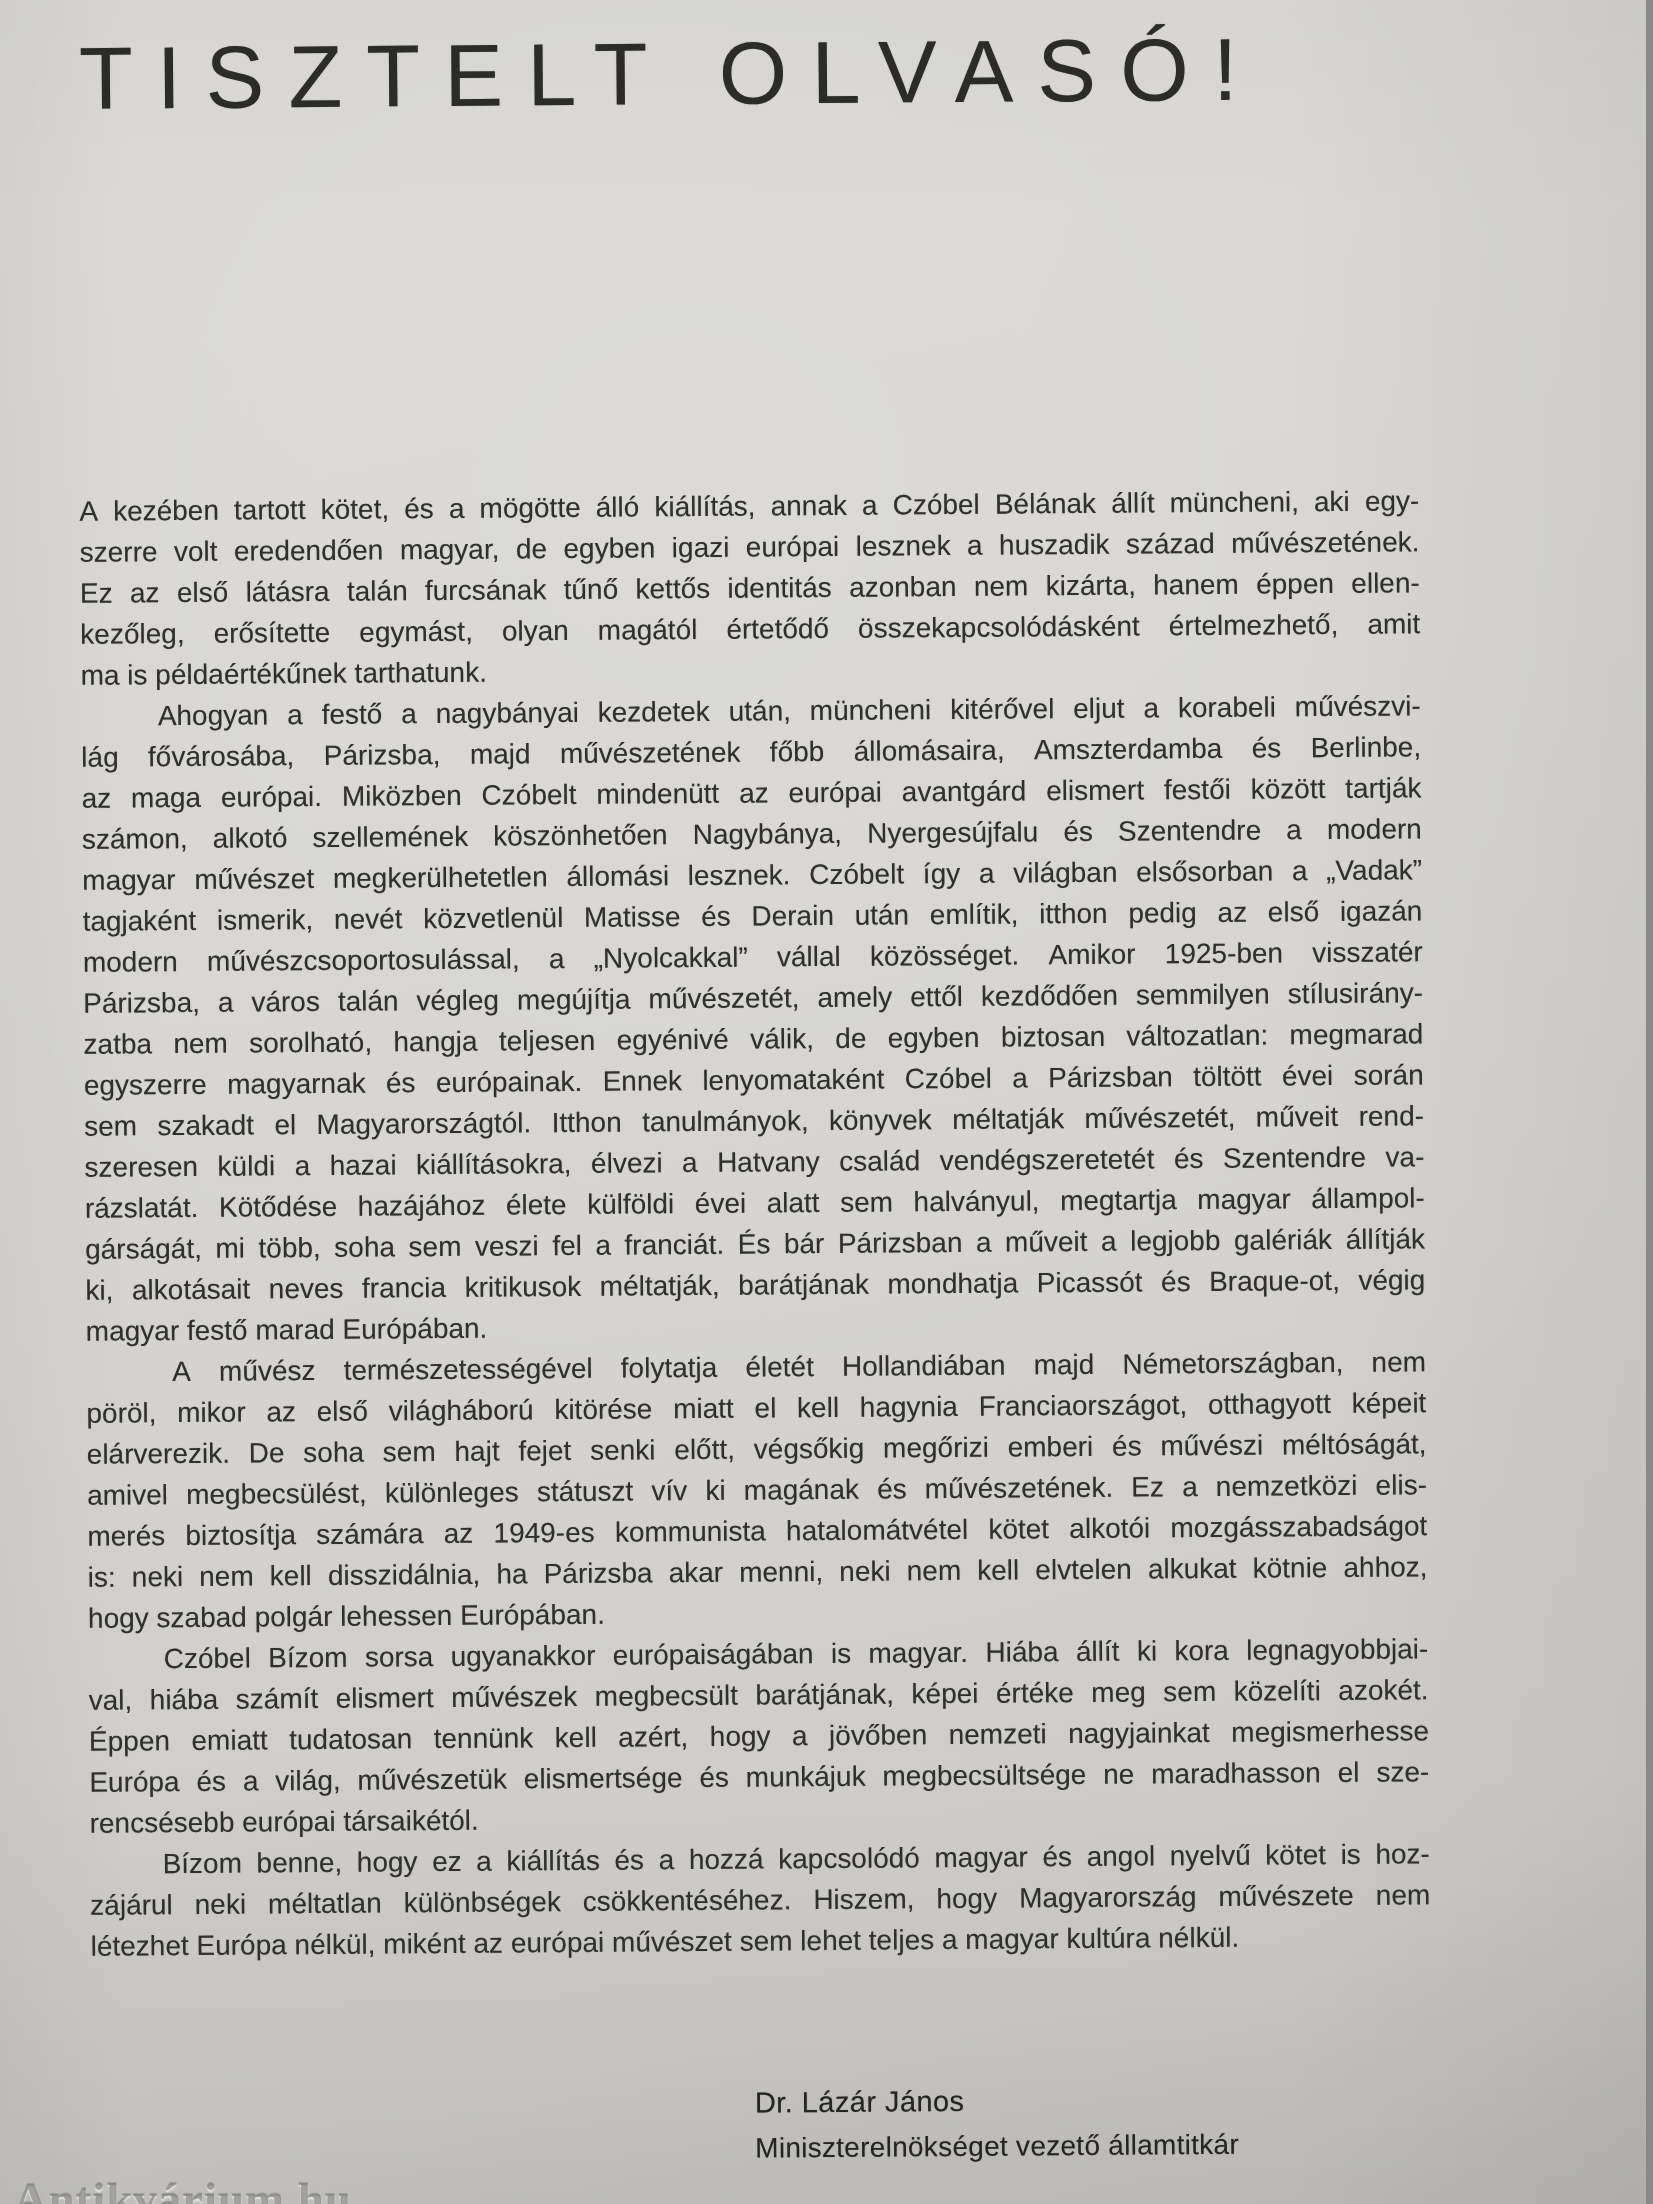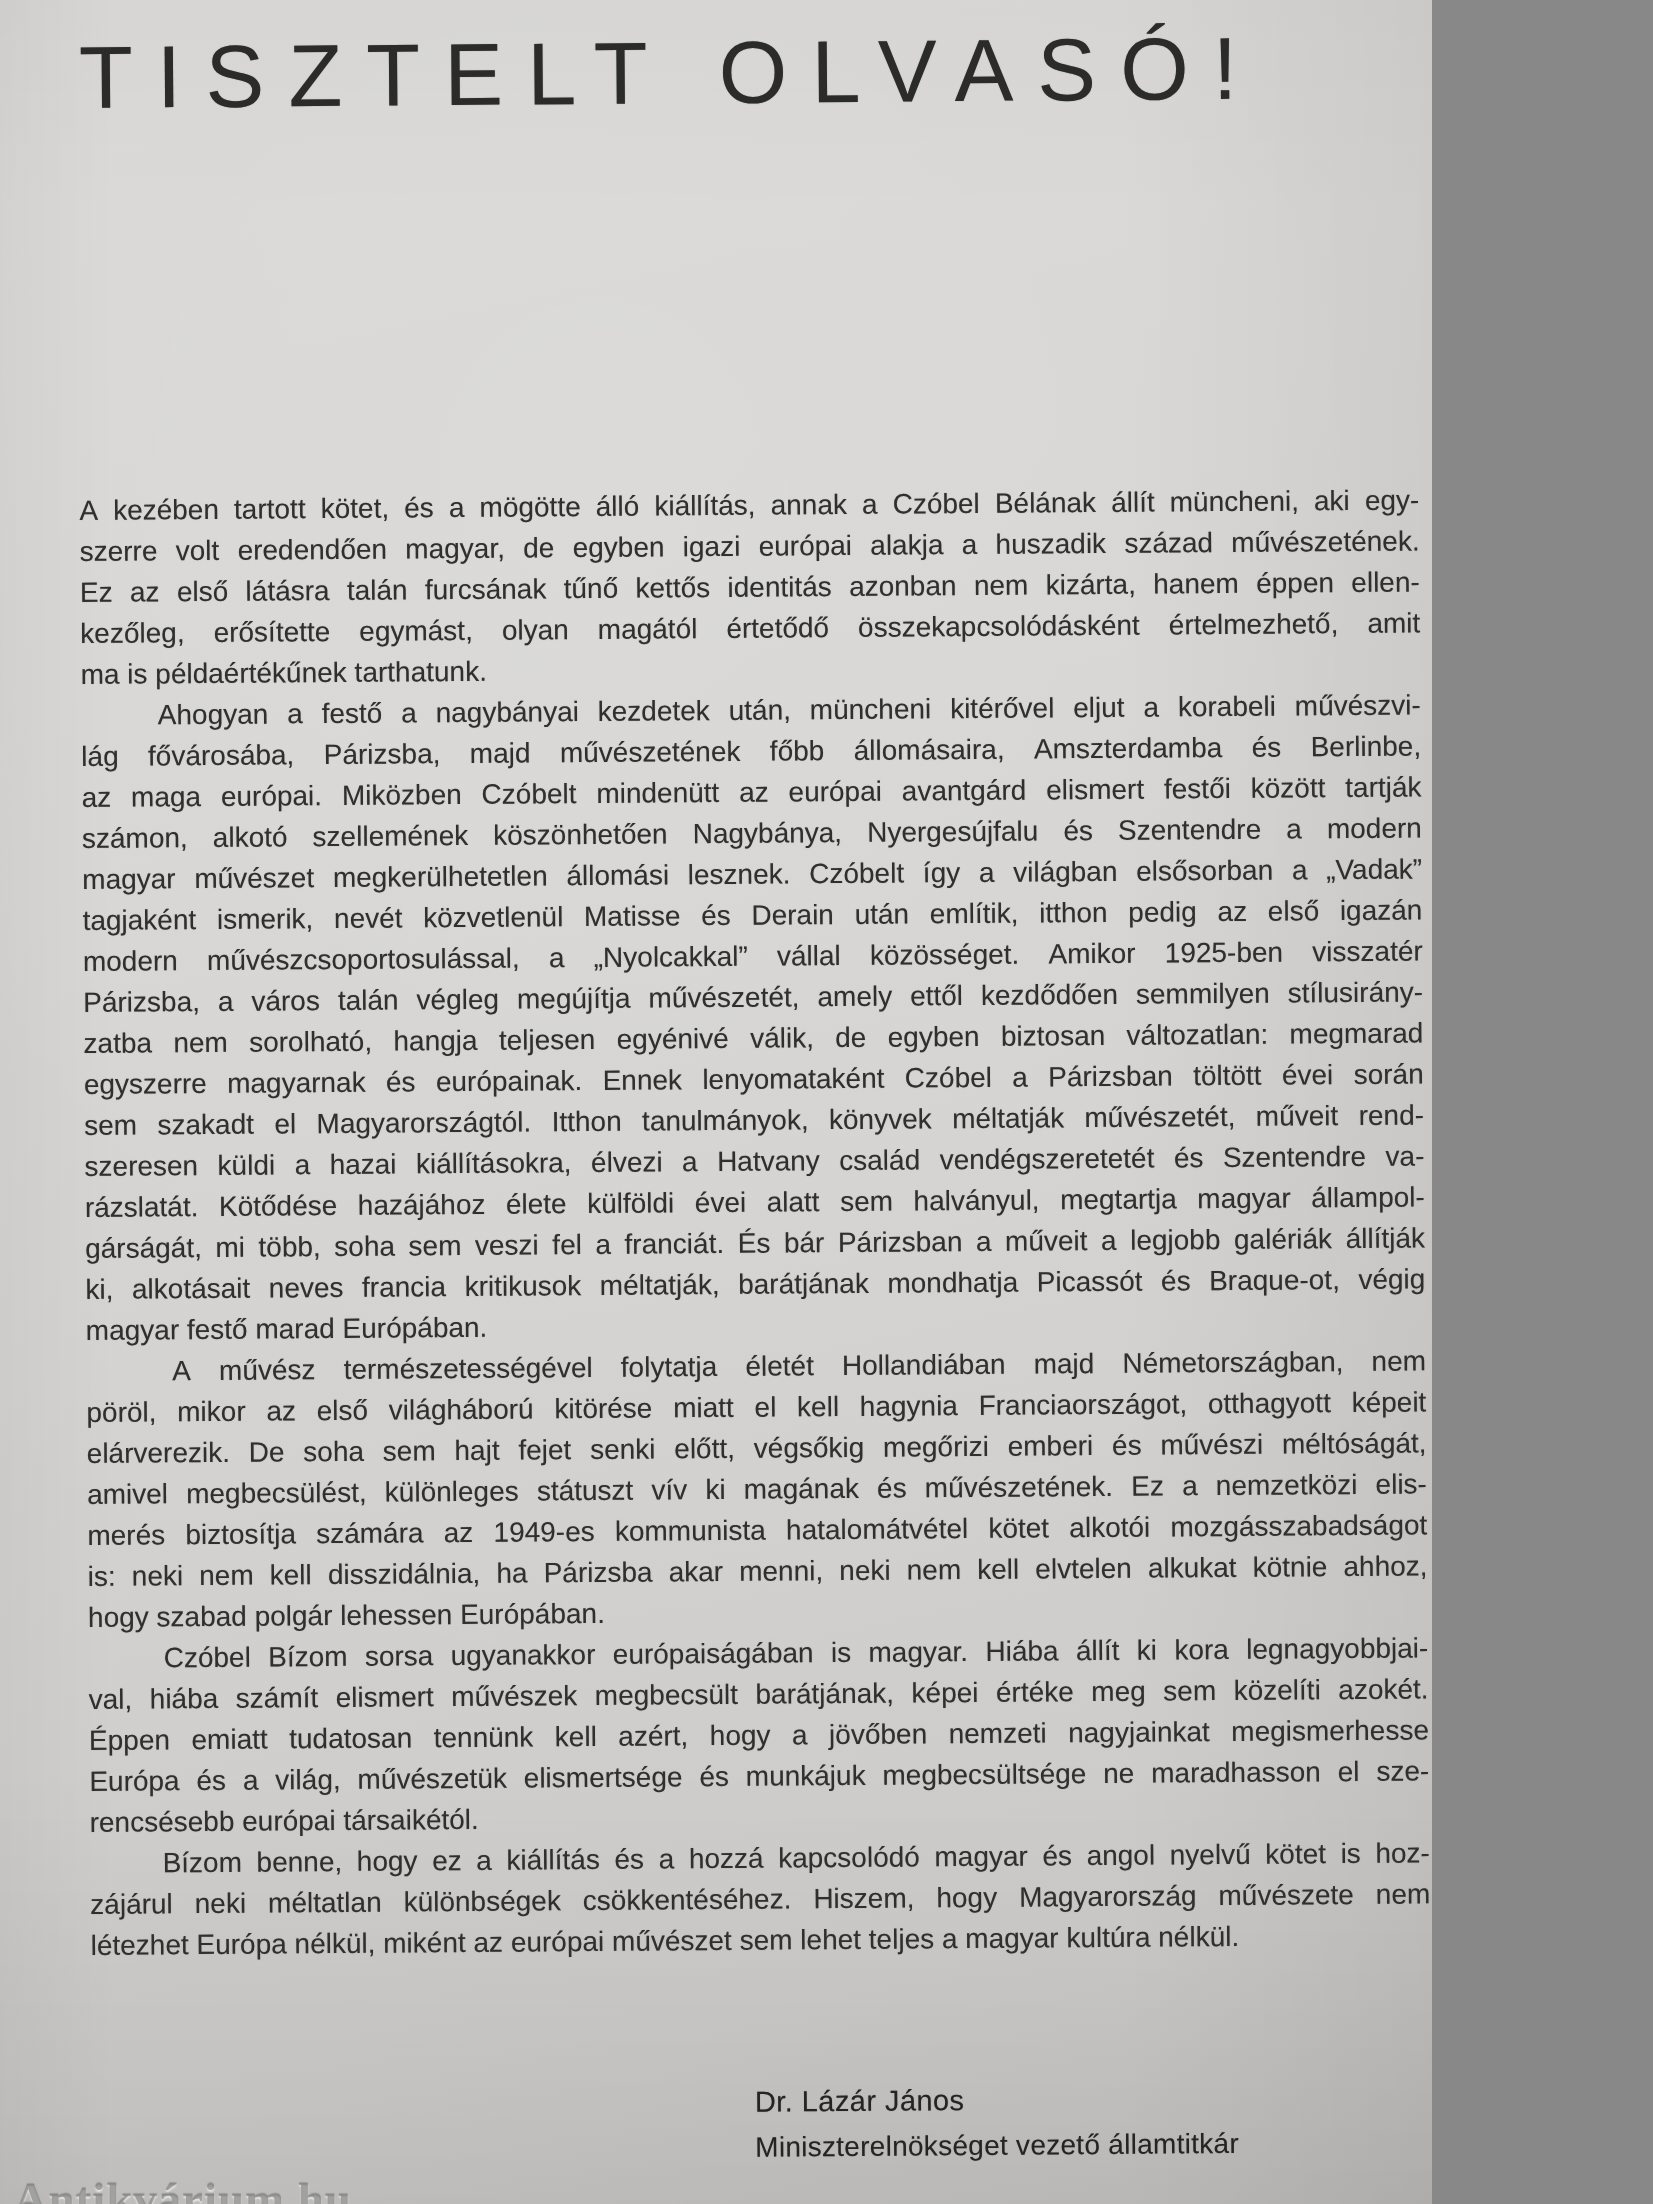--- a/index.html
+++ b/index.html
@@ -2,21 +2,21 @@
 <html><head>
 <meta charset="utf-8">
 <style>
   html, body {
     margin: 0;
     padding: 0;
     background: #888;
   }
   .page {
     position: relative;
-    width: 1432px;
+    width: 1646px;
     height: 2205px;
     overflow: hidden;
     background:
       radial-gradient(130% 95% at 42% 22%, rgba(255,255,255,0.10), rgba(255,255,255,0) 62%),
       linear-gradient(168deg, #d9d8d6 0%, #d6d5d3 38%, #d2d1cf 62%, #cccbc9 86%, #c2c1bf 100%);
     font-family: "Liberation Sans", "DejaVu Sans", sans-serif;
   }
   .paper-shading {
     position: absolute;
     inset: 0;
@@ -139,21 +139,21 @@
           </div>
           <div class="line">
             <span>szerre</span>
             <span>volt</span>
             <span>eredendően</span>
             <span>magyar,</span>
             <span>de</span>
             <span>egyben</span>
             <span>igazi</span>
             <span>európai</span>
-            <span>alakja</span>
+            <span>lesznek</span>
             <span>a</span>
             <span>huszadik</span>
             <span>század</span>
             <span>művészetének.</span>
           </div>
           <div class="line">
             <span>Ez</span>
             <span>az</span>
             <span>első</span>
             <span>látásra</span>

